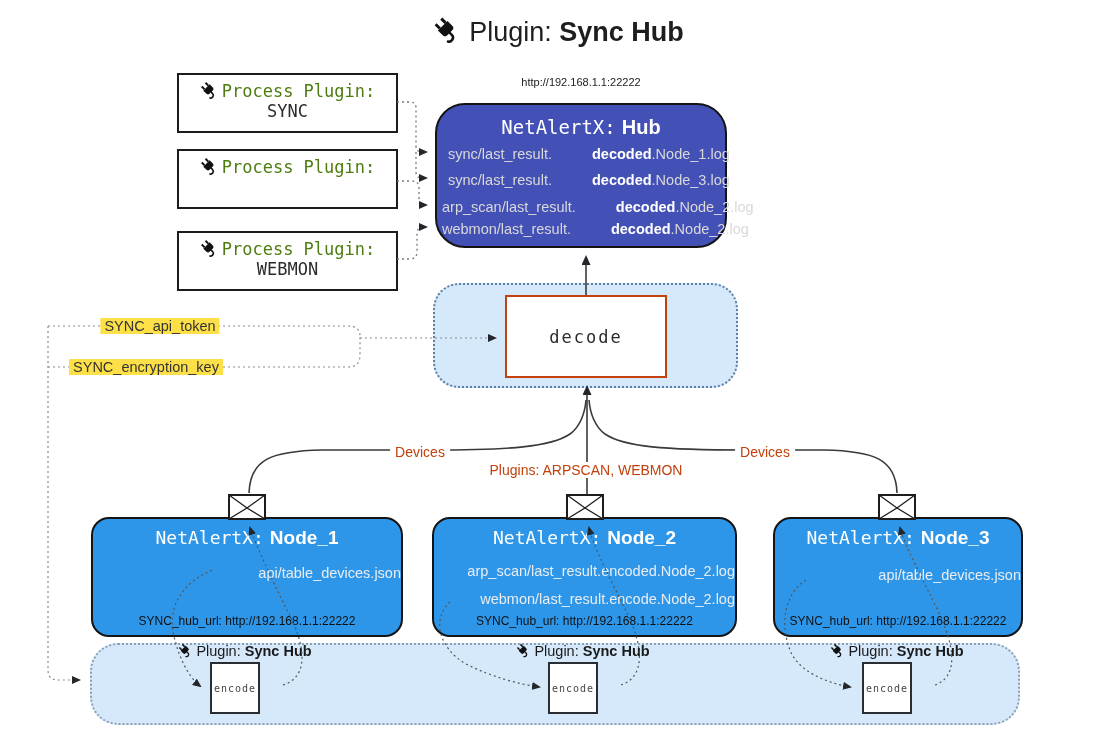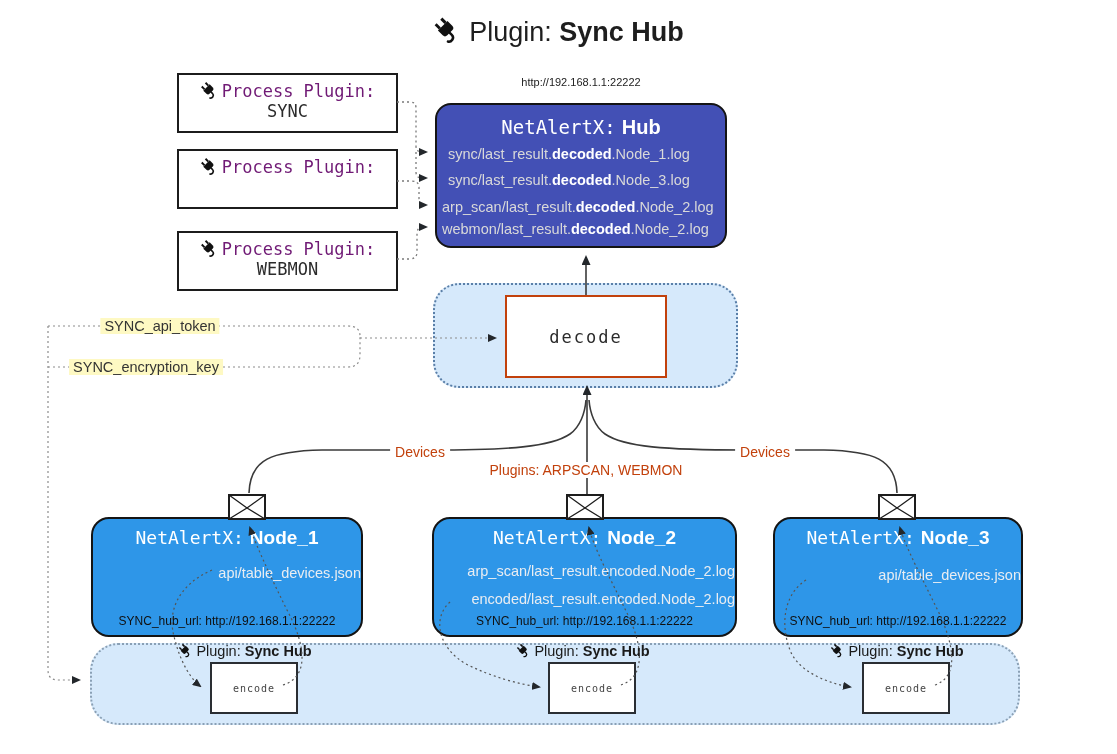--- a/index.html
+++ b/index.html
@@ -12,43 +12,43 @@
   .wires{position:absolute;left:0;top:0;z-index:5;pointer-events:none;}
 
   
   .title{left:0;right:0;top:16px;text-align:center;font-size:27px;color:#1e1e1e;z-index:2;}
   .title .plug-lg{width:30px;height:30px;vertical-align:-5px;margin-right:6px;}
   .title b{font-weight:700;}
 
   
   .pbox{width:221px;height:60px;left:177px;background:#fff;border:2px solid #1c1c1c;
         box-sizing:border-box;text-align:center;z-index:1;}
-  .pbox .row1{margin-top:6px;font-size:17px;color:#701a75;}
+  .pbox .row1{margin-top:6px;font-size:17px;color:#4d7c0f;}
   .pbox .row1 .plug-sm{width:20px;height:20px;vertical-align:-4px;margin-right:2px;}
   .pbox .row2{font-size:17px;margin-top:0;color:#2b2b2b;}
 
   
   .hub-url{left:435px;top:76px;width:292px;text-align:center;font-size:11px;color:#222;z-index:2;}
   .hub{left:435px;top:103px;width:292px;height:145px;background:var(--hub-fill,#4350b5);
-       border:2px solid #141414;border-radius:16px;box-sizing:border-box;z-index:1;}
+       border:2px solid #141414;border-radius:30px;box-sizing:border-box;z-index:1;}
   .hub-title{position:absolute;left:0;right:0;top:11px;text-align:center;color:#fff;
              font-size:19px;}
   .hub-title b{font-family:"Liberation Sans",sans-serif;font-weight:700;font-size:20px;margin-left:6px;}
   .hub-log{position:absolute;left:11px;white-space:nowrap;font-size:14.5px;color:#d9d9d9;}
-  .hub-log b{color:#ffffff;font-weight:700;}
+  .hub-log b{color:#ffffff;font-weight:700;margin-left:40px;}
 
   
   .panel{background:var(--panel-fill,#d6e9fb);box-sizing:border-box;z-index:0;}
   .decode-panel{left:433px;top:283px;width:305px;height:105px;border:2px dotted #5a7fa8;border-radius:26px;}
   .decode-box{left:505px;top:295px;width:162px;height:83px;background:#fff;border:2px solid #c2410c;
               box-sizing:border-box;display:flex;align-items:center;justify-content:center;
               font-size:17px;letter-spacing:2px;color:#2b2b2b;z-index:1;}
 
   
-  .seclbl{transform:translateX(-50%);background:#fef9c3;padding:0 4px;font-size:14.5px;color:#333;
+  .seclbl{transform:translateX(-50%);background:#fde047;padding:0 4px;font-size:14.5px;color:#333;
           white-space:nowrap;z-index:6;}
 
   
   .edgelbl{background:#fff;padding:0 5px;font-size:14px;color:#c2410c;white-space:nowrap;
            transform:translateX(-50%);z-index:6;}
 
   
   .node{background:var(--node-fill,#2e96e8);border:2px solid #141414;border-radius:18px;
         box-sizing:border-box;height:120px;top:517px;z-index:1;}
   .node-title{position:absolute;left:0;right:0;top:8px;text-align:center;color:#fff;font-size:18px;}
@@ -57,21 +57,21 @@
              font-size:14.5px;white-space:nowrap;font-family:"Liberation Sans",sans-serif;}
   .node-footer{position:absolute;left:0;right:0;bottom:7px;text-align:center;color:#101010;
                font-size:12px;white-space:nowrap;}
   .envelope{width:38px;height:26px;top:494px;z-index:6;}
 
   
   .bottom-panel{left:90px;top:643px;width:930px;height:82px;border:2px dotted #8aa0b5;border-radius:28px;}
   .enc-label{top:643px;width:220px;text-align:center;font-size:14.5px;color:#1a1a1a;z-index:2;white-space:nowrap;}
   .enc-label .plug-xs{width:16px;height:16px;vertical-align:-3px;margin-right:2px;}
   .enc-label b{font-weight:700;}
-  .enc-box{top:662px;width:88px;height:52px;background:#fff;border:2px solid #2a2e33;
+  .enc-box{top:662px;width:50px;height:52px;background:#fff;border:2px solid #2a2e33;
            box-sizing:border-box;display:flex;align-items:center;justify-content:center;
            font-size:10px;letter-spacing:1px;color:#444;z-index:2;}
 </style>
 </head>
 <body>
 
 <div class="canvas">
 
   <svg width="0" height="0" style="position:absolute">
     <defs>
@@ -172,33 +172,33 @@
   <div class="abs seclbl" style="left:160px;top:318px;">SYNC_api_token</div>
   <div class="abs seclbl" style="left:146px;top:359px;text-align:center;">SYNC_encryption_key</div>
 
   <div class="abs edgelbl" style="left:420px;top:444px;">Devices</div>
   <div class="abs edgelbl" style="left:586px;top:462px;">Plugins: ARPSCAN, WEBMON</div>
   <div class="abs edgelbl" style="left:765px;top:444px;">Devices</div>
 
   <svg class="abs envelope" style="left:228px;" viewBox="0 0 38 26">
       <use href="#env"></use>
     </svg>
-  <div class="abs node" style="left:91px;width:272px;">
+  <div class="abs node" style="left:91px;width:312px;">
     <div class="node-title mono"><span>NetAlertX:</span><b>Node_1</b></div>
     <div class="node-file" style="top:46px;">api/table_devices.json</div>
     <div class="node-footer">SYNC_hub_url: http://192.168.1.1:22222</div>
   </div>
 
   <svg class="abs envelope" style="left:566px;" viewBox="0 0 38 26">
       <use href="#env"></use>
     </svg>
   <div class="abs node" style="left:432px;width:305px;">
     <div class="node-title mono"><span>NetAlertX:</span><b>Node_2</b></div>
     <div class="node-file" style="top:44px;padding-left:14px;">arp_scan/last_result.encoded.Node_2.log</div>
-    <div class="node-file" style="top:72px;">encoded/last_result.encoded.Node_2.log</div>
+    <div class="node-file" style="top:72px;">webmon/last_result.encode.Node_2.log</div>
     <div class="node-footer">SYNC_hub_url: http://192.168.1.1:22222</div>
   </div>
 
   <svg class="abs envelope" style="left:878px;" viewBox="0 0 38 26">
       <use href="#env"></use>
     </svg>
   <div class="abs node" style="left:773px;width:250px;">
     <div class="node-title mono"><span>NetAlertX:</span><b>Node_3</b></div>
     <div class="node-file" style="top:48px;">api/table_devices.json</div>
     <div class="node-footer">SYNC_hub_url: http://192.168.1.1:22222</div>

